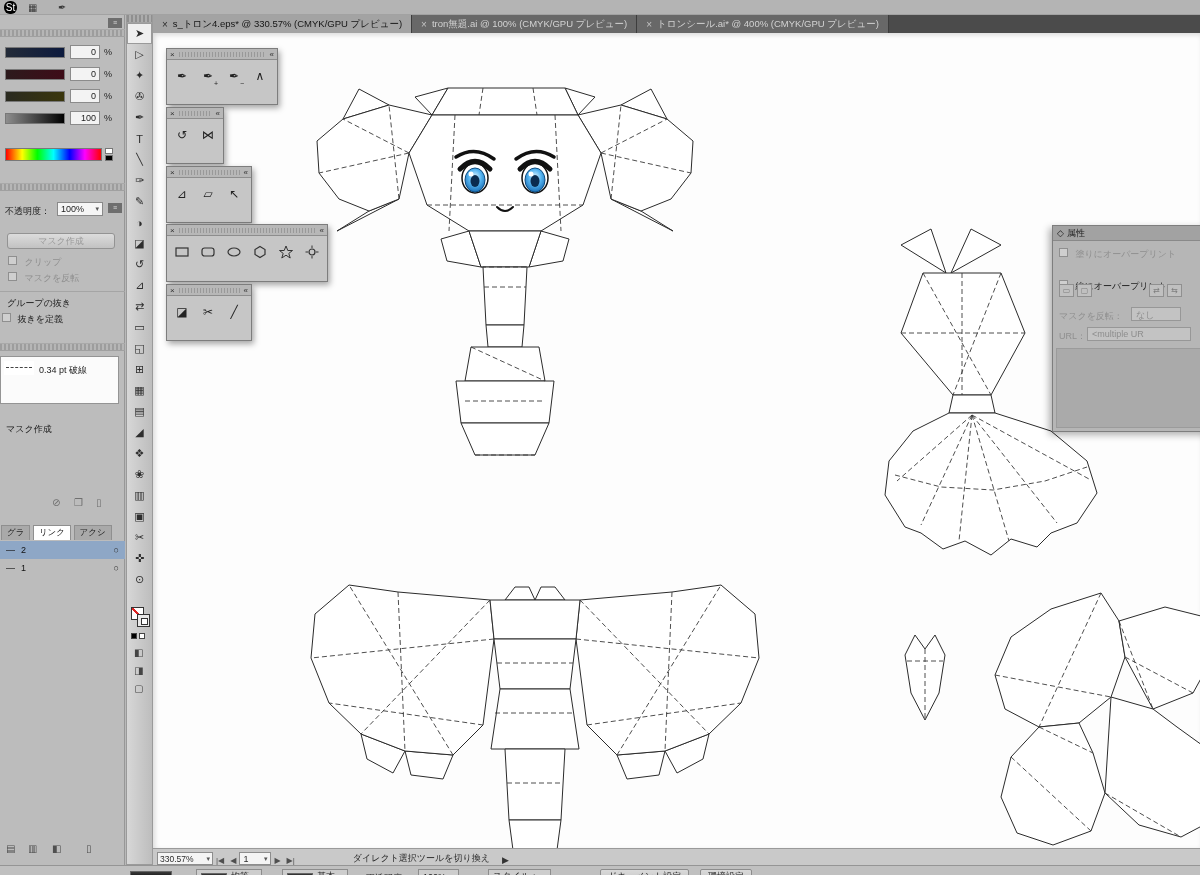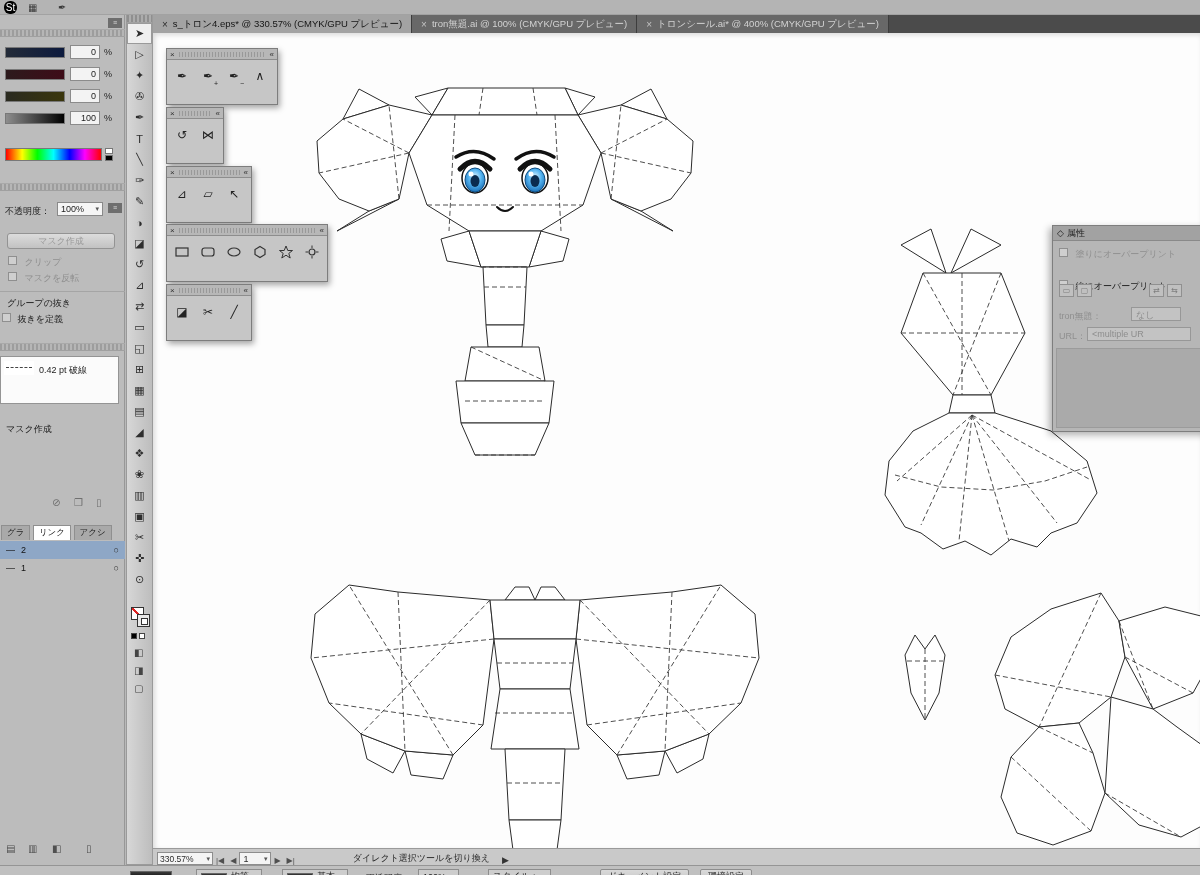--- a/index.html
+++ b/index.html
@@ -168,21 +168,21 @@
     <div class="abs dark" style="left:7px;top:282px;">グループの抜き</div>
     <div class="abs" style="left:2px;top:298px;">
       <span class="checkbox"></span>
       <span class="dark" style="margin-left:4px;">抜きを定義</span>
     </div>
 
     <div class="abs head-strip" style="top:328px;"></div>
     <div class="abs listbox" style="left:0;top:341px;width:119px;height:48px;">
       <div class="abs" style="left:0;top:0;width:117px;height:22px;">
         <div class="abs brush-thumb"></div>
-        <div class="abs dark" style="left:38px;top:7px;">0.42 pt 破線</div>
+        <div class="abs dark" style="left:38px;top:7px;">0.34 pt 破線</div>
       </div>
     </div>
     <div class="abs dark" style="left:6px;top:408px;">マスク作成</div>
 
     <div class="abs panel-icon" style="left:52px;top:482px;">⊘</div>
     <div class="abs panel-icon" style="left:74px;top:482px;">❐</div>
     <div class="abs panel-icon" style="left:96px;top:482px;">▯</div>
 
     <div class="abs" style="left:1px;top:510px;">
       <span class="ptab">グラ</span>
@@ -528,21 +528,21 @@
       <span class="gray" style="margin-left:5px;">塗りにオーバープリント</span>
     </div>
     <div class="abs" style="left:6px;top:54px;">
       <span class="checkbox"></span>
       <span class="dark" style="margin-left:5px;">線にオーバープリント</span>
     </div>
     <div class="abs mini-btn" style="left:6px;top:58px;">▭</div>
     <div class="abs mini-btn" style="left:24px;top:58px;">▢</div>
     <div class="abs mini-btn" style="left:96px;top:58px;">⇄</div>
     <div class="abs mini-btn" style="left:114px;top:58px;">⇆</div>
-    <div class="abs gray" style="left:6px;top:84px;">tron無題：</div>
+    <div class="abs gray" style="left:6px;top:84px;">マスクを反転：</div>
     <div class="abs field" style="left:78px;top:81px;width:50px;height:14px;padding:1px 4px;">なし</div>
     <div class="abs gray" style="left:6px;top:104px;">URL：</div>
     <div class="abs field" style="left:34px;top:101px;width:104px;height:14px;padding:1px 4px;">&lt;multiple UR</div>
     <div class="abs attr-empty"></div>
   </div>
 
   <div class="abs statusbar">
     <div class="zfield">
       <span>330.57%</span>
       <span class="caret">▾</span>

